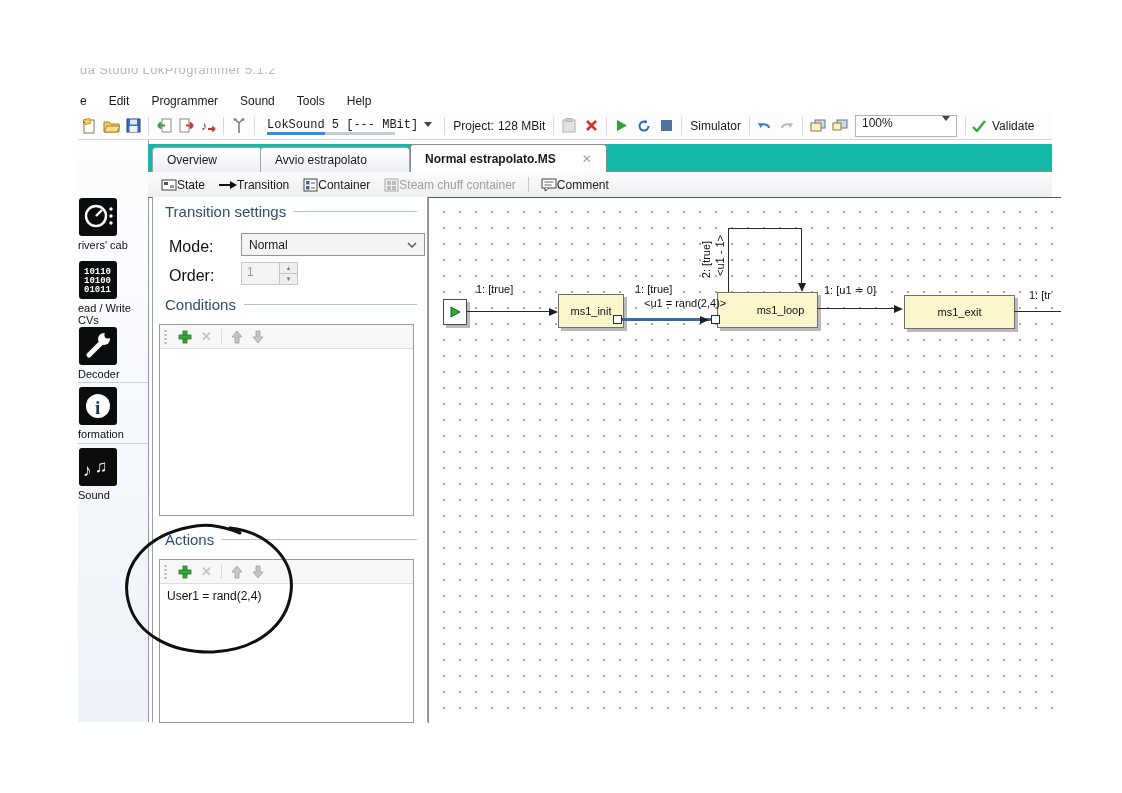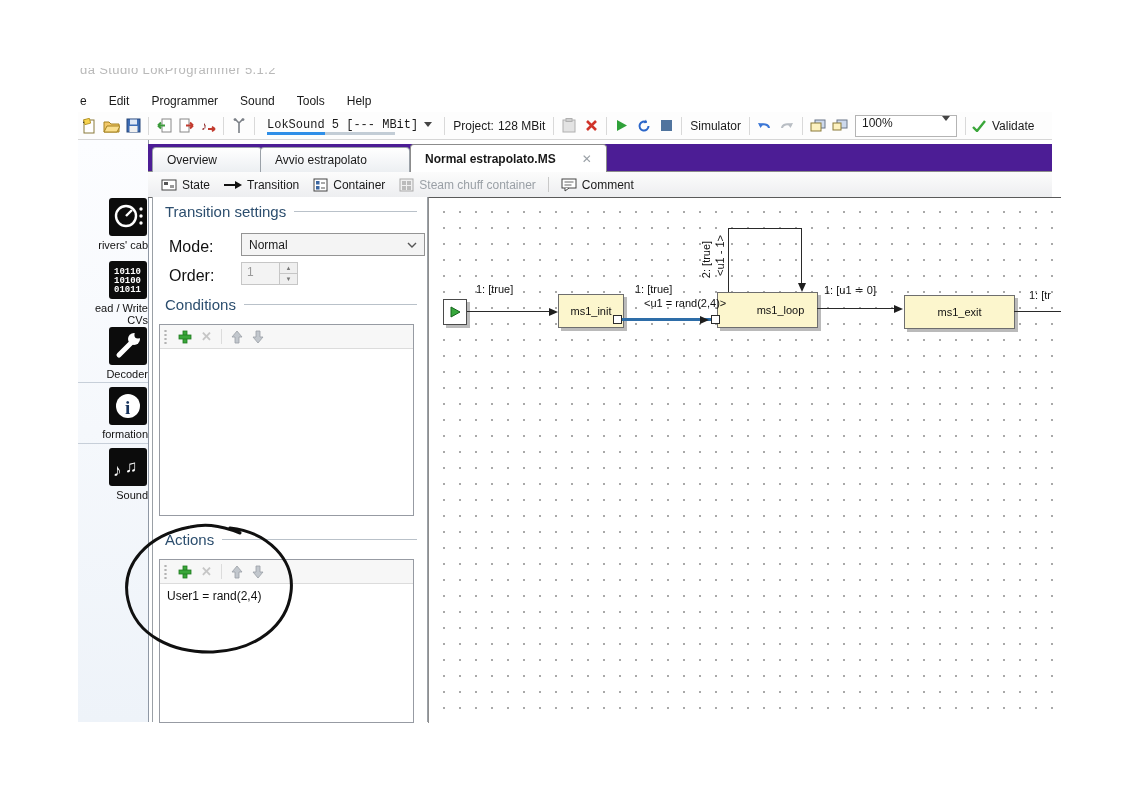--- a/index.html
+++ b/index.html
@@ -19,35 +19,35 @@
   .combo-dev{position:relative;display:flex;align-items:center;gap:6px;padding:1px 6px 3px 6px;margin:0 2px;font-family:Liberation Mono, monospace;}
   .combo-dev .ul{position:absolute;left:6px;bottom:0;height:3px;width:128px;background:#c3cdd6;}
   .combo-dev .ul .blue{position:absolute;left:0;top:0;height:3px;width:58px;background:#2f8fe8;}
   .caret{width:0;height:0;border-left:4px solid transparent;border-right:4px solid transparent;border-top:5px solid #444;}
   .zoomcombo{display:flex;align-items:flex-start;justify-content:space-between;width:88px;height:20px;
              border:1px solid #b4b4b4;background:#fff;padding:0 6px;margin:0 4px;}
   .lbl{padding:0 4px;white-space:nowrap;}
   
   .sidebar{left:78px;top:140px;width:70px;height:582px;background:linear-gradient(180deg,#fcfdff,#eef3f9);
            border-right:1px solid #8f98a5;}
-  .side-item{position:absolute;left:0;width:70px;text-align:right;font-size:11px;line-height:12px;color:#111;}
+  .side-item{position:absolute;left:0;width:70px;text-align:left;font-size:11px;line-height:12px;color:#111;}
   .side-ico{display:inline-block;}
   .side-sep{position:absolute;left:0;width:70px;height:1px;background:#c7cfd9;}
   
-  .tabstrip{left:148px;top:144px;width:904px;height:28px;background:#4c1d95;}
+  .tabstrip{left:148px;top:144px;width:904px;height:28px;background:#14b8a6;}
   .tabline{position:absolute;left:0;bottom:0;width:100%;height:1px;background:#8c8c8c;}
   .tab{position:absolute;bottom:0;height:24px;display:flex;align-items:center;padding:0 14px;
        font-size:12px;border:1px solid #9aa1a8;border-bottom:none;border-radius:4px 4px 0 0;
        background:linear-gradient(180deg,#ffffff,#eceff2);}
   .tab.active{height:27px;background:#fff;font-weight:bold;z-index:2;border-color:#8c8c8c;}
   .tab .x{margin-left:26px;color:#9aa0a6;font-weight:normal;font-size:12px;}
   
   .shapebar{left:148px;top:172px;width:904px;height:25px;display:flex;align-items:center;
             background:linear-gradient(180deg,#fcfcfc,#edeef0);border-bottom:1px solid #6a6a6a;font-size:12px;}
-  .shape-item{display:flex;align-items:center;gap:5px;padding:0 7px;justify-content:space-between;}
+  .shape-item{display:flex;align-items:center;padding:0 7px;justify-content:space-between;}
   .shape-item.disabled{color:#9aa0a6;}
   
   .panel{left:152px;top:197px;width:274px;height:525px;background:#fff;
          border-left:1px solid #9aa0a6;border-right:1px solid #9aa0a6;}
   .sec-header{position:absolute;display:flex;align-items:center;gap:8px;font-size:15px;color:#2c4e6e;}
   .sec-header::after{content:"";flex:1;border-top:1px solid #b9c1c9;}
   .fldlbl{position:absolute;font-size:16px;color:#111;}
   .combo{position:absolute;display:flex;align-items:center;justify-content:space-between;
          background:#f4f4f4;border:1px solid #949494;font-size:12px;padding:0 7px;}
   .spin{position:absolute;display:flex;background:#f3f3f3;border:1px solid #c6c6c6;font-size:12px;color:#9a9a9a;}

